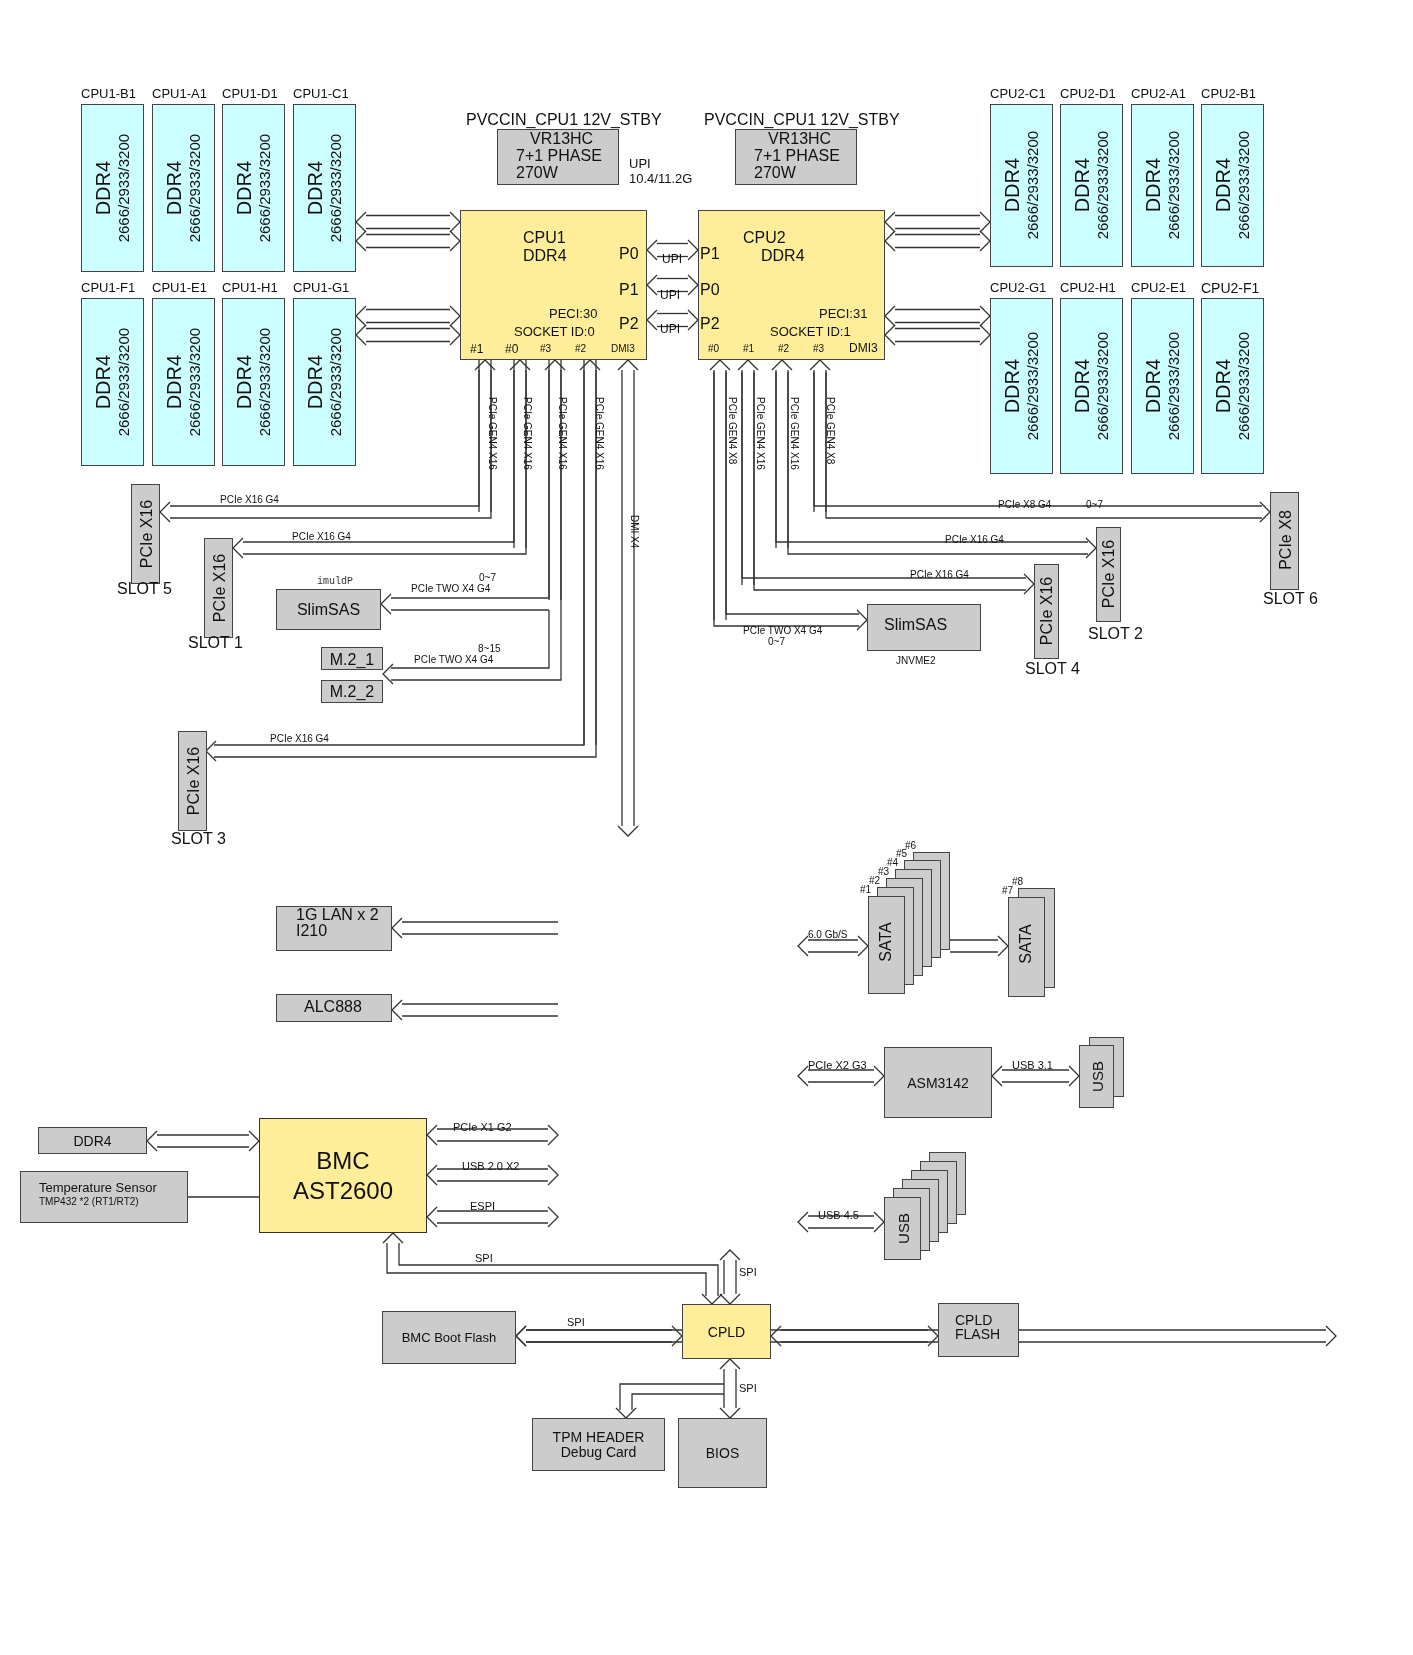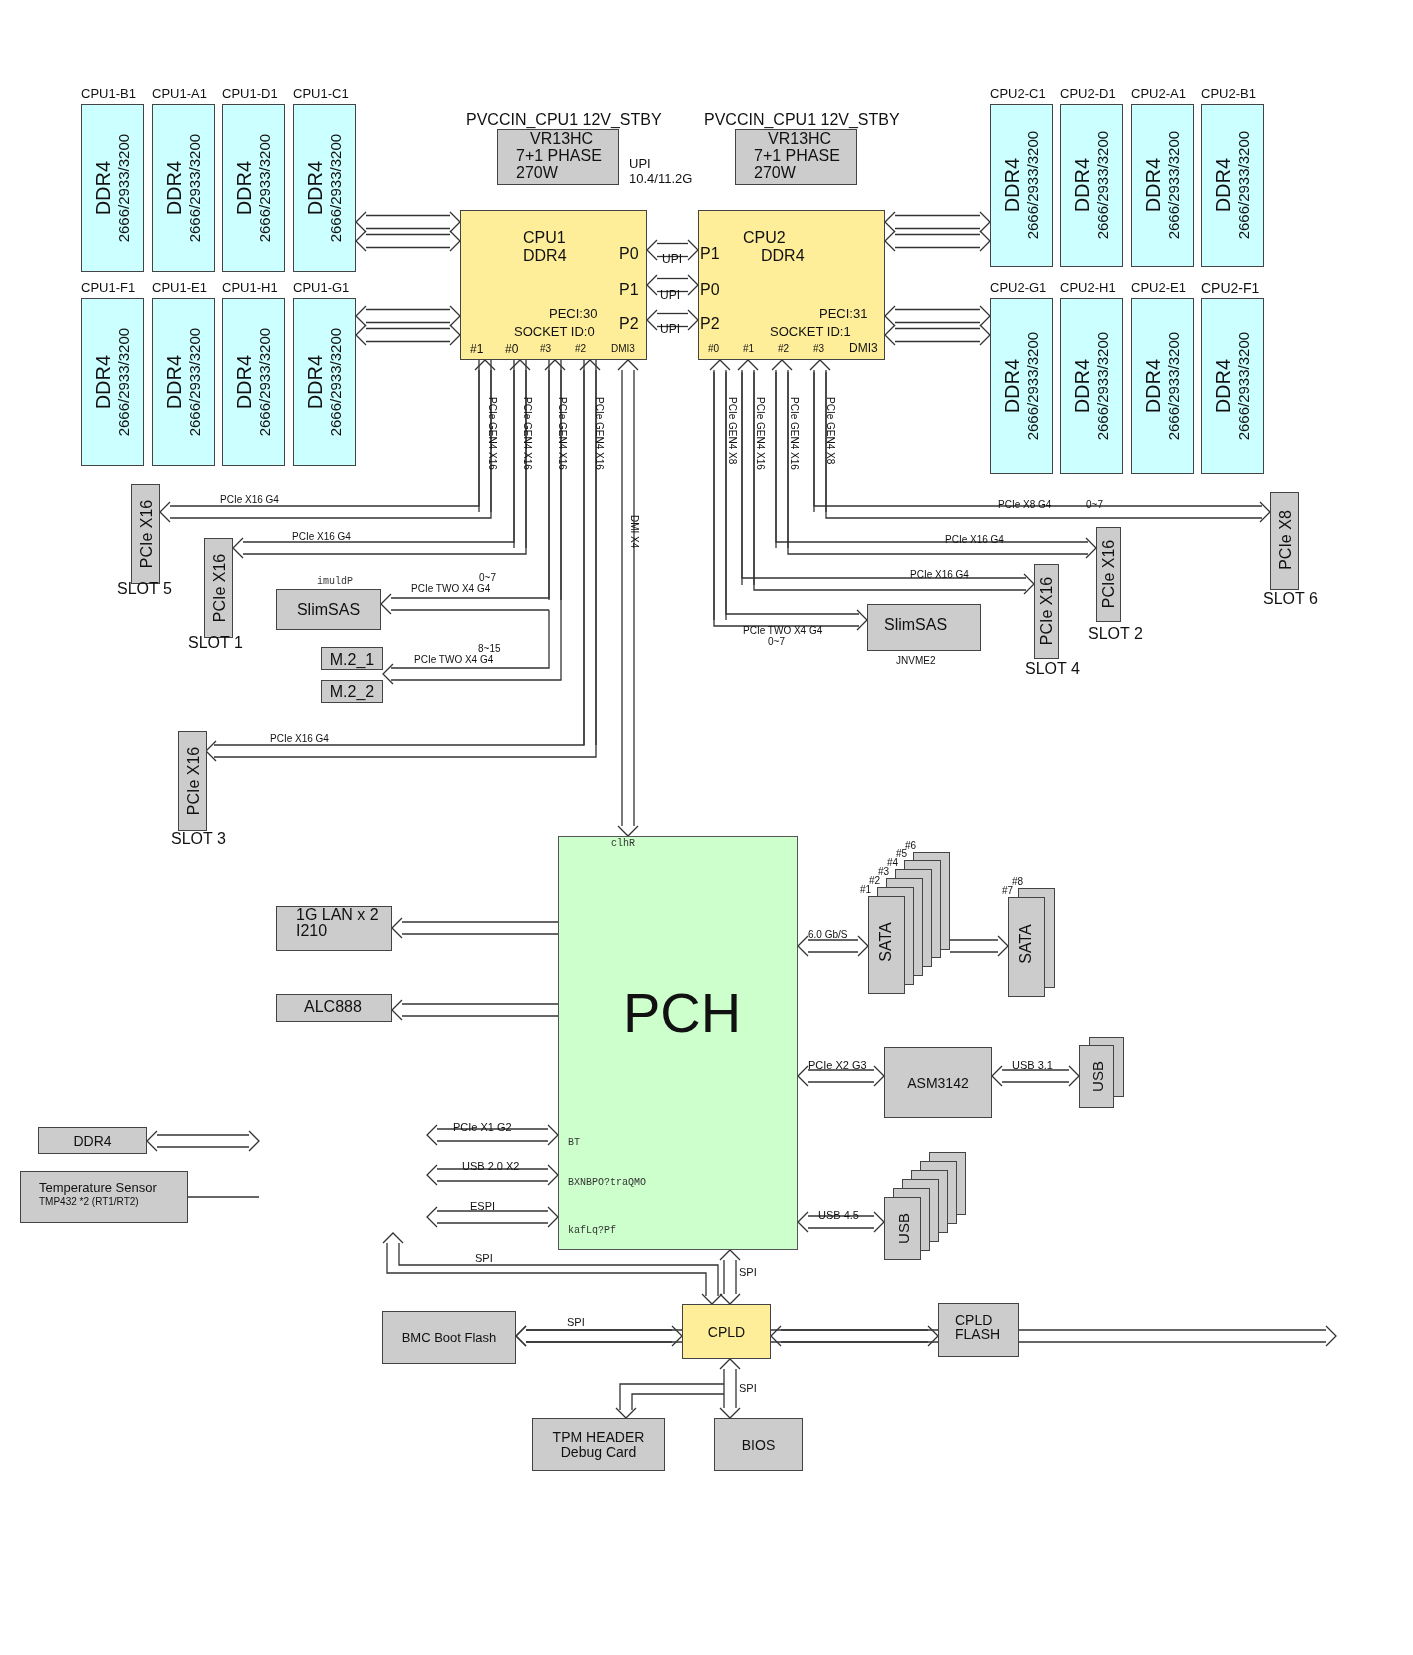--- a/index.html
+++ b/index.html
@@ -426,27 +426,20 @@
 <div class="lbl" style="left:1025px;top:660px;font-size:16px;">SLOT 4</div>
 <div class="lbl" style="left:910px;top:569px;font-size:10px;">PCIe X16 G4</div>
 
 <div class="box gray" style="left:867px;top:604px;width:114px;height:47px;font-size:16px;">
   <span class="lbl" style="left:16px;top:11px;font-size:16px;">SlimSAS</span>
 </div>
 <div class="lbl" style="left:896px;top:655px;font-size:10px;">JNVME2</div>
 <div class="lbl" style="left:743px;top:625px;font-size:10px;">PCIe TWO X4 G4</div>
 <div class="lbl" style="left:768px;top:636px;font-size:10px;">0~7</div>
 
-<div class="box green" style="left:558px;top:836px;width:240px;height:414px;border-color:#555;">
-  <div class="lbl mono" style="left:52px;top:1px;">clhR</div>
-  <div class="lbl" style="left:64px;top:143px;font-size:56px;">PCH</div>
-  <div class="lbl mono" style="left:9px;top:300px;">BT</div>
-  <div class="lbl mono" style="left:9px;top:340px;">BXNBPO?traQMO</div>
-  <div class="lbl mono" style="left:9px;top:388px;">kafLq?Pf</div>
-</div>
 
 <div class="box gray" style="left:276px;top:906px;width:116px;height:45px;font-size:16px;line-height:16px;padding:0 0 0 19px;">
   <div>1G LAN x 2</div>
   <div>I210</div>
 </div>
 <div class="box gray" style="left:276px;top:994px;width:116px;height:28px;font-size:16px;padding:0 0 0 27px;line-height:24px;">
   <span>ALC888</span>
 </div>
 
 <div id="sata-stack">
@@ -495,20 +488,24 @@
     </div>
 <div class="lbl" style="left:818px;top:1209px;font-size:11px;">USB 4.5</div>
 
 <div class="box gray center" style="left:38px;top:1127px;width:109px;height:27px;font-size:14px;">
       <span>DDR4</span>
     </div>
 <div class="box gray" style="left:20px;top:1171px;width:168px;height:52px;padding:8px 0 0 18px;">
   <div style="font-size:13px;">Temperature Sensor</div>
   <div style="font-size:10px;margin-top:1px;">TMP432 *2 (RT1/RT2)</div>
 </div>
+<div class="box yellow center" style="left:259px;top:1118px;width:168px;height:115px;border-color:#333;flex-direction:column;font-size:24px;line-height:30px;">
+  <div>BMC</div>
+  <div>AST2600</div>
+</div>
 <div class="lbl" style="left:453px;top:1121px;font-size:11px;">PCIe X1 G2</div>
 <div class="lbl" style="left:462px;top:1160px;font-size:11px;">USB 2.0 X2</div>
 <div class="lbl" style="left:470px;top:1200px;font-size:11px;">ESPI</div>
 <div class="lbl" style="left:475px;top:1252px;font-size:11px;">SPI</div>
 
 <div class="box yellow center" style="left:682px;top:1304px;width:89px;height:55px;font-size:14px;">
       <span>CPLD</span>
     </div>
 <div class="lbl" style="left:739px;top:1266px;font-size:11px;">SPI</div>
 <div class="lbl" style="left:739px;top:1382px;font-size:11px;">SPI</div>
@@ -517,17 +514,17 @@
   <div>FLASH</div>
 </div>
 <div class="box gray center" style="left:382px;top:1311px;width:134px;height:53px;font-size:13px;">
       <span>BMC Boot Flash</span>
     </div>
 <div class="lbl" style="left:567px;top:1316px;font-size:11px;">SPI</div>
 <div class="box gray center" style="left:532px;top:1418px;width:133px;height:53px;font-size:14px;line-height:15px;flex-direction:column;">
   <div>TPM HEADER</div>
   <div>Debug Card</div>
 </div>
-<div class="box gray center" style="left:714px;top:1418px;width:89px;height:53px;font-size:14px;">
+<div class="box gray center" style="left:678px;top:1418px;width:89px;height:70px;font-size:14px;">
       <span>BIOS</span>
     </div>
 
 </div>
 
 </body></html>

